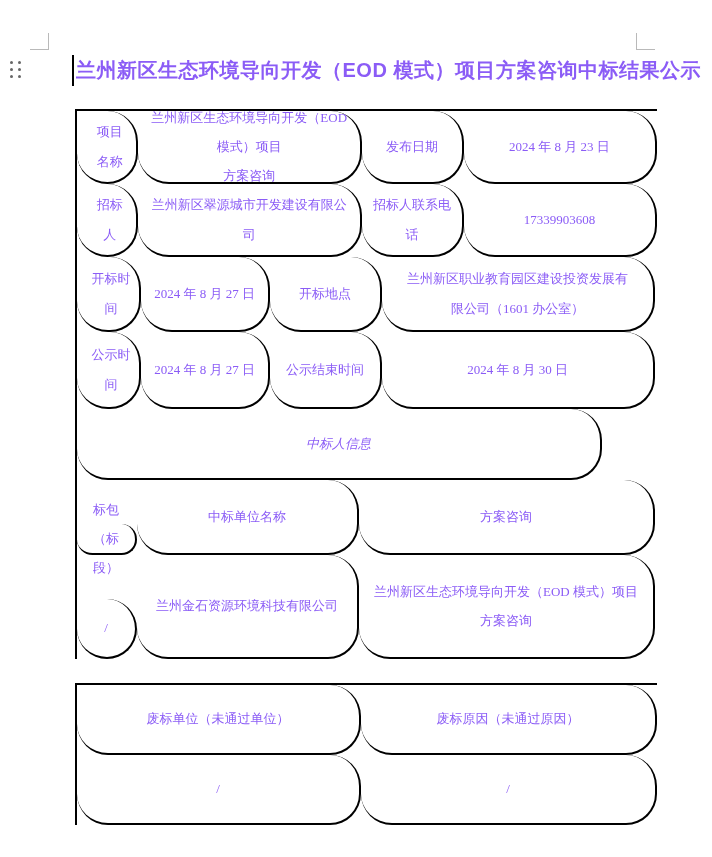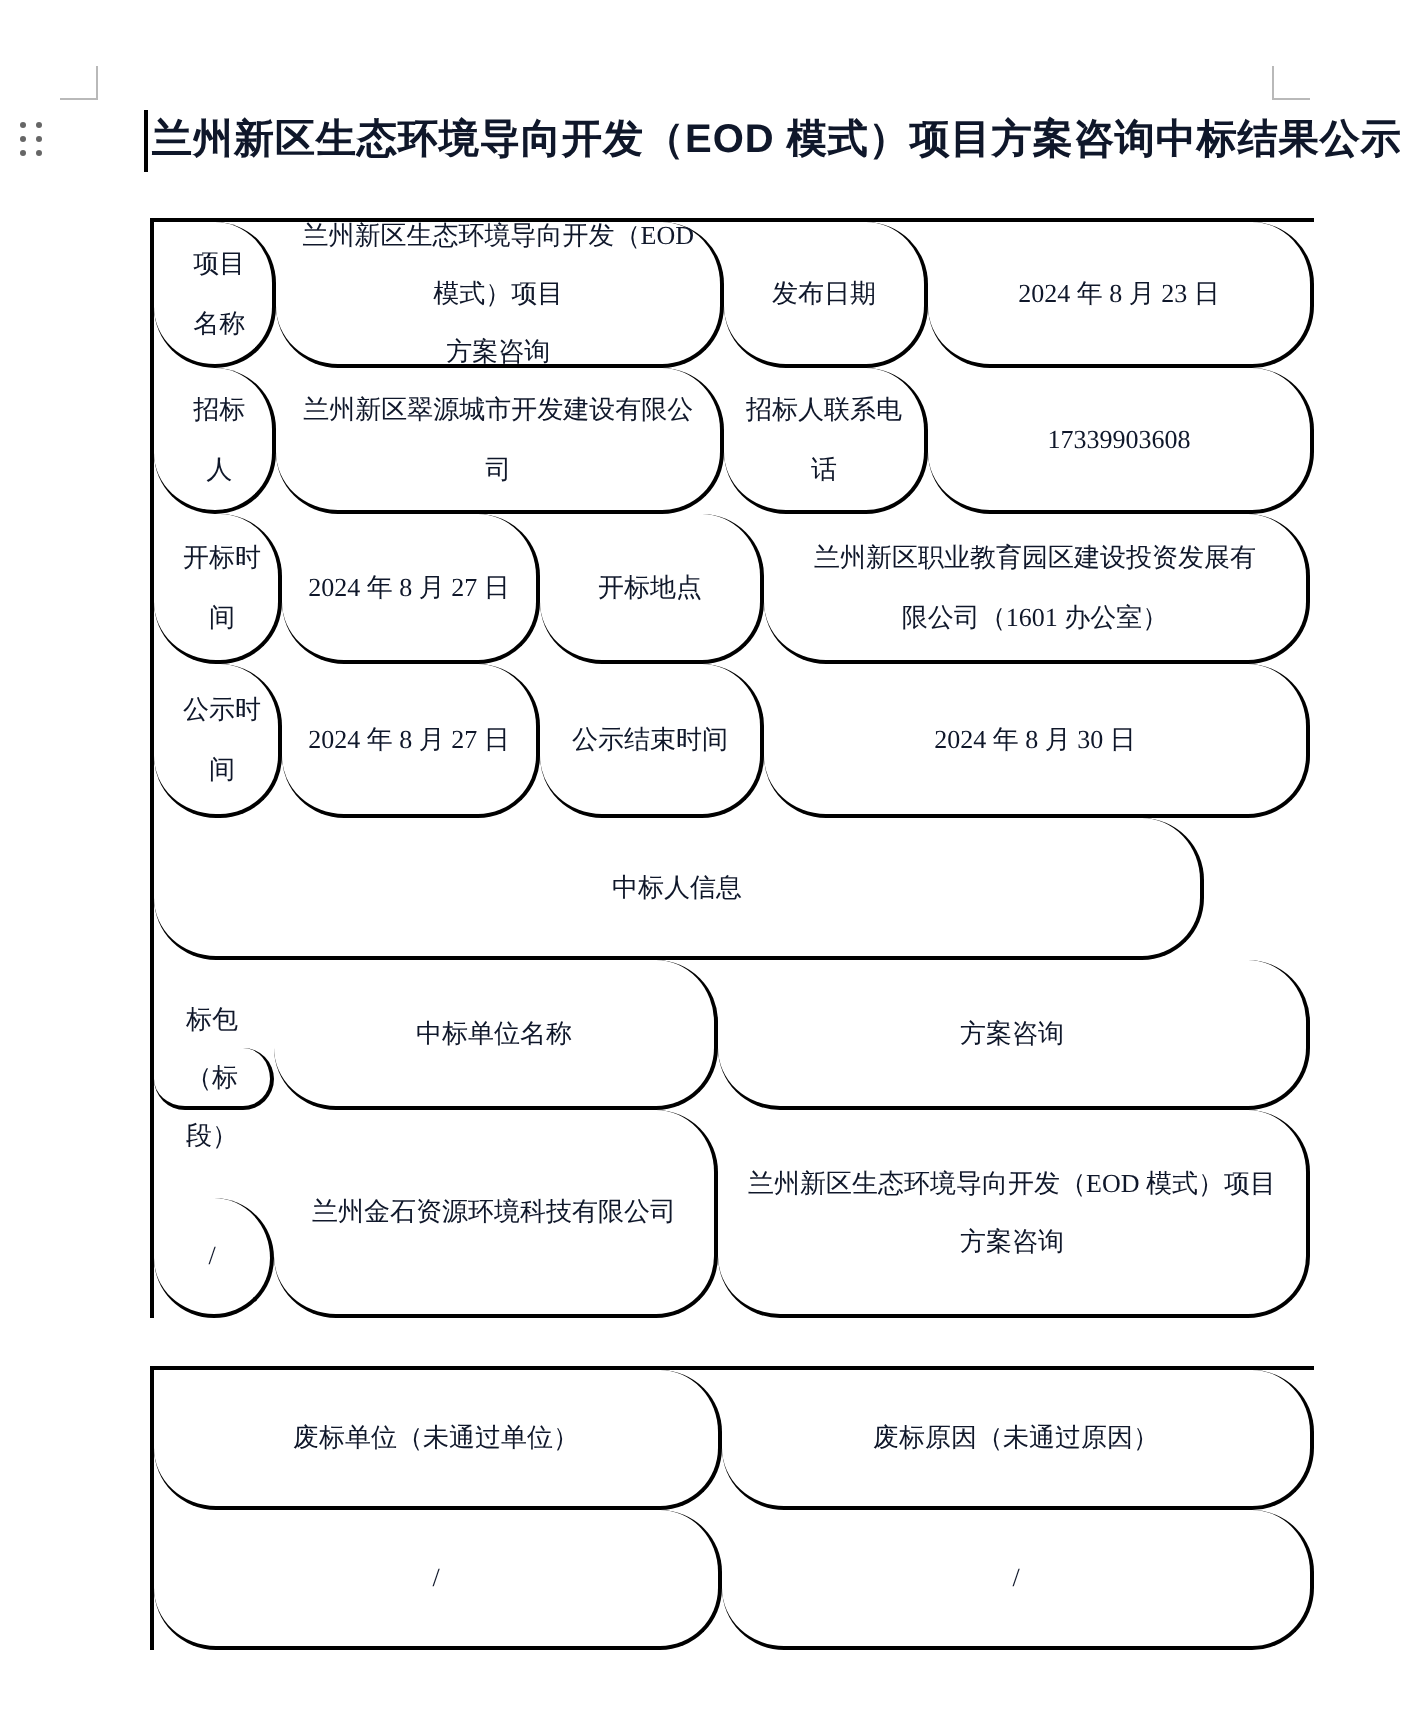--- a/index.html
+++ b/index.html
@@ -1,18 +1,18 @@
 <!DOCTYPE html>
 <html><head>
 <meta charset="utf-8">
 <style>
   html,body { margin:0; padding:0; background:#ffffff; }
   .page {
     position:relative; width:712px; height:857px; background:#ffffff;
-    font-family:"Liberation Serif","DejaVu Serif",serif; color:#0f172a;
+    font-family:"Liberation Serif","DejaVu Serif",serif; color:#8b5cf6;
     overflow:hidden;
   }
   
   .crop-mark { position:absolute; width:18px; height:16px; }
   .crop-tl { left:30px; top:33px; border-right:1px solid #b9b9b9; border-bottom:1px solid #b9b9b9; }
   .crop-tr { left:636px; top:33px; border-left:1px solid #b9b9b9; border-bottom:1px solid #b9b9b9; }
 
   
   .drag-handle {
     position:absolute; left:10px; top:61px;
@@ -41,21 +41,21 @@
   }
   #info-table { left:75px; top:109px; }
   #reject-table { left:75px; top:683px; }
 
   .h73 { height:73px; } .h75 { height:75px; } .h69 { height:77px; }
   .h71 { height:71px; } .h104 { height:104px; } .h70 { height:70px; }
 
   .wa { width:64px;padding-left:14px; }  .wb { width:239px; } .wc { width:108px; }  .wd { width:206px; }
   .we { width:129px; } .wf { width:112px; } .wg { width:273px; }
   .wh { width:60px;margin-top:44px; }  .wi { width:222px; } .wj { width:296px; }
-  .wk { width:284px; } .wl { width:296px; } .wfull { width:525px; }
+  .wk { width:284px; } .wl { width:296px; } .wfull { width:525px;font-style:italic; }
 </style>
 </head>
 <body>
 
 <div class="page">
 
   <div class="crop-mark crop-tl"></div>
   <div class="crop-mark crop-tr"></div>
 
   <div class="drag-handle">

